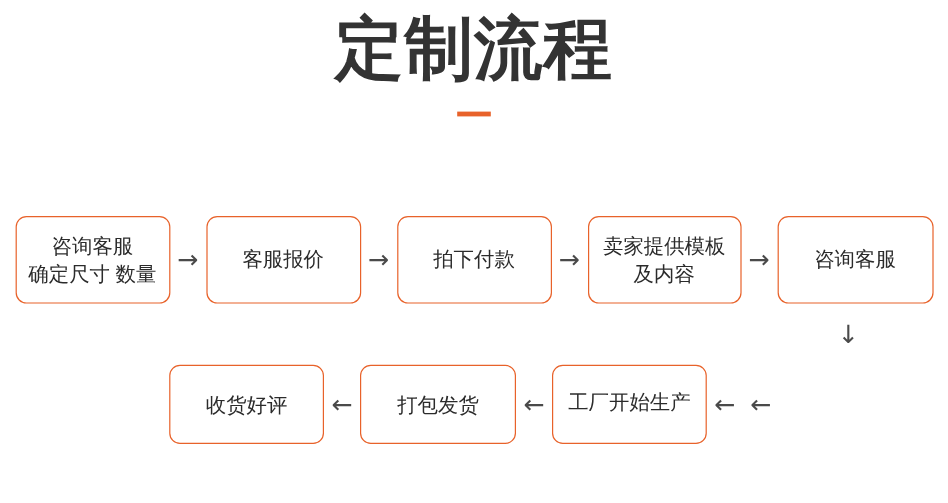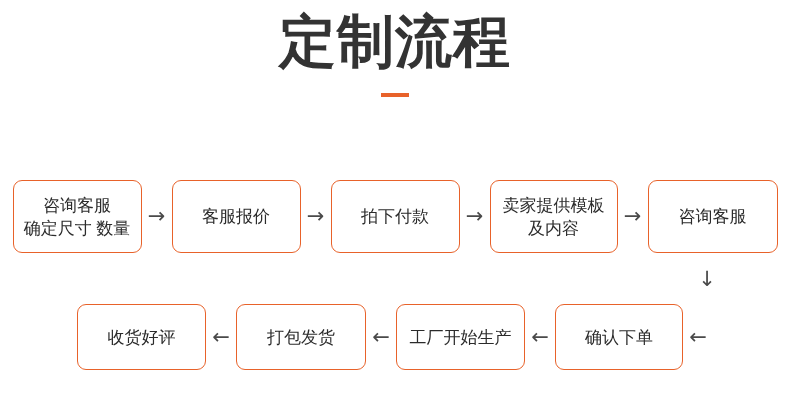--- a/index.html
+++ b/index.html
@@ -88,21 +88,21 @@
 
   
   .node.n1 { width: 129px; }
   .node.n2 { width: 129px; }
   .node.n3 { width: 129px; }
   .node.n4 { width: 128px; }
   .node.n5 { width: 130px; }
 
   .node.m1 { width: 129px; }
   .node.m2 { width: 130px; }
-  .node.m3 { width: 129px; }
+  .node.m3 { width: 129px; font-family: Liberation Mono, monospace; }
   .node.m4 { width: 128px; }
   .node.m5 { width: 130px; }
 
   .node-label {
     display: block;
     white-space: pre-line;
   }
 
   .arrow {
     width: 30px;
@@ -171,19 +171,16 @@
     </div>
     <div class="arrow">←</div>
     <div class="node m2">
       <span class="node-label">打包发货</span>
     </div>
     <div class="arrow">←</div>
     <div class="node m3">
       <span class="node-label">工厂开始生产</span>
     </div>
     <div class="arrow">←</div>
-    <div class="node m4">
-      <span class="node-label">确认下单</span>
-    </div>
     <div class="arrow">←</div>
   </div>
 
 </div>
 
 </body></html>

